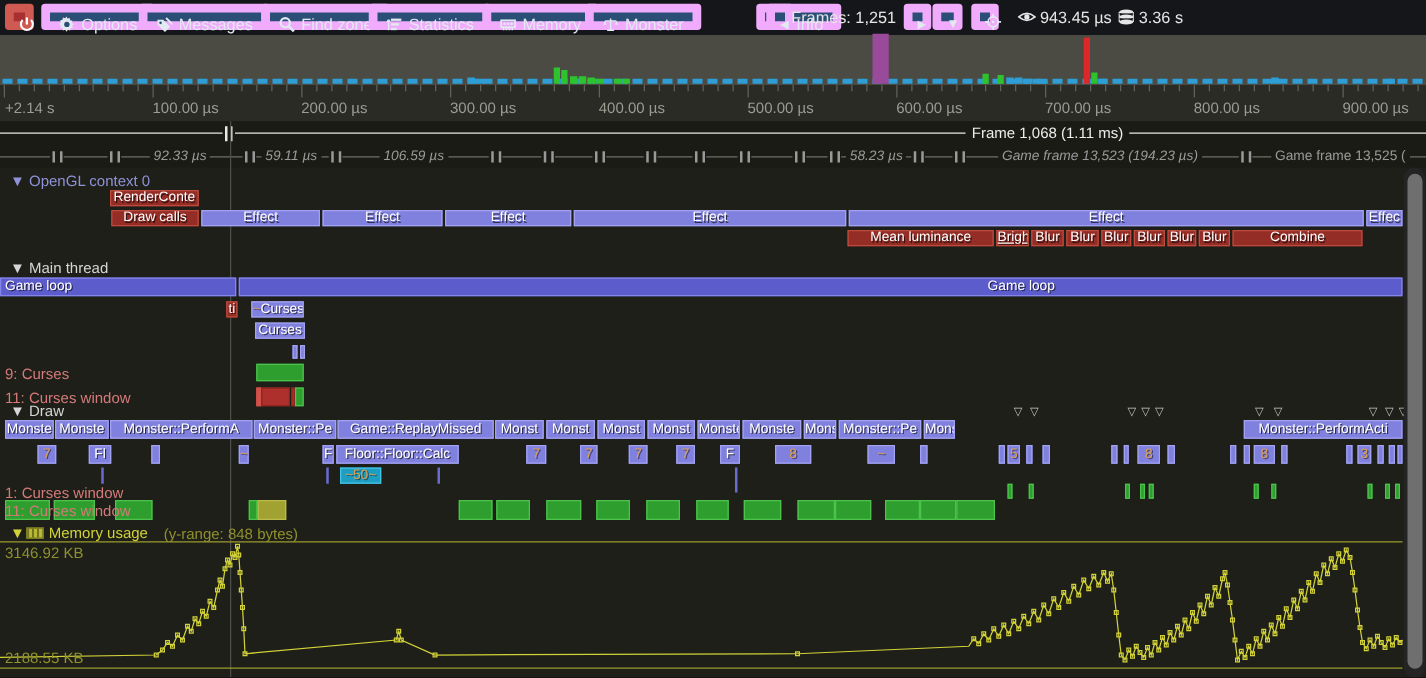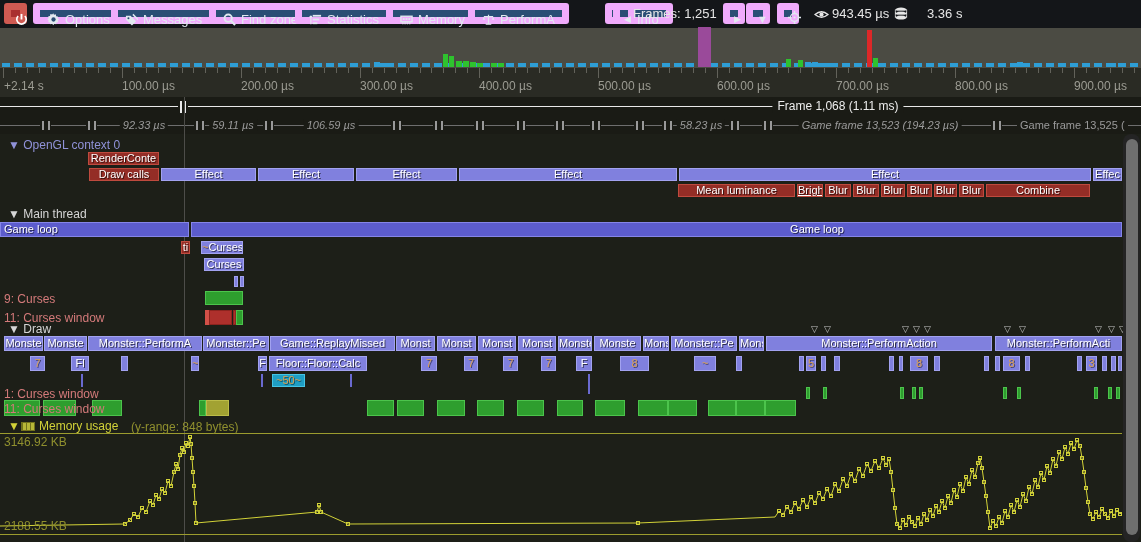--- a/index.html
+++ b/index.html
@@ -96,21 +96,21 @@
     <button class="tbtn" style="left:386px;"><span class="ic"><svg width="13" height="13" viewBox="0 0 14 14">
             <rect x="1" y="3.5" width="12" height="6" fill="none" stroke="#e2e9f0" stroke-width="1.5"></rect>
             <path d="M3 10v2M5.5 10v2M8 10v2M10.5 10v2" stroke="#e2e9f0" stroke-width="1.3"></path>
             <rect x="3" y="5.5" width="2" height="2" fill="#e2e9f0"></rect>
             <rect x="6" y="5.5" width="2" height="2" fill="#e2e9f0"></rect>
             <rect x="9" y="5.5" width="2" height="2" fill="#e2e9f0"></rect>
           </svg></span><span>Memory</span></button>
     <button class="tbtn" style="left:468px;"><span class="ic"><svg width="13" height="13" viewBox="0 0 14 14">
             <path d="M7 2v10M4 12h6M2 4h10" stroke="#e2e9f0" stroke-width="1.3" fill="none"></path>
             <path d="M2 4L.6 7.4h2.8zM12 4l-1.4 3.4h2.8z" fill="#e2e9f0"></path>
-          </svg></span><span>PerformA</span></button>
+          </svg></span><span>Monster</span></button>
     <button class="tbtn" style="left:561px;margin-left:44px;"><span class="ic"><svg width="13" height="13" viewBox="0 0 14 14">
             <circle cx="7" cy="8.5" r="1.4" fill="#e2e9f0"></circle>
             <path d="M3.5 10a4.4 4.4 0 0 1 7 0" fill="none" stroke="#e2e9f0" stroke-width="1.3"></path>
             <path d="M1.6 8.2a6.6 6.6 0 0 1 10.8 0" fill="none" stroke="#e2e9f0" stroke-width="1.3"></path>
             <path d="M4.8 4.4a7 7 0 0 1 4.4 0" fill="none" stroke="#e2e9f0" stroke-width="1.3"></path>
           </svg></span><span>Info</span></button>
     <button class="tbtn iconly" style="left:613px;width:15px;font-size:9px;"><span>◀</span></button>
     <span class="tstat" style="left:633px;">Frames: 1,251</span>
     <button class="tbtn iconly" style="left:723px;width:15px;font-size:9px;"><span>▶</span></button>
     <button class="tbtn iconly" style="left:746px;width:24px;font-size:11px;"><span>▼</span></button>
@@ -124,21 +124,21 @@
           <circle cx="7.5" cy="6.5" r="2.1" fill="#e6e6e6"></circle>
         </svg></span>
     <span class="tstat" style="left:832px;">943.45 µs</span>
     <span class="tico" style="left:894px;"><svg width="14" height="14" viewBox="0 0 14 14">
           <ellipse cx="7" cy="2.6" rx="5.6" ry="2" fill="#e6e6e6"></ellipse>
           <ellipse cx="7" cy="6.6" rx="5.6" ry="2" fill="#e6e6e6"></ellipse>
           <ellipse cx="7" cy="10.6" rx="5.6" ry="2" fill="#e6e6e6"></ellipse>
           <path d="M1.4 2.6v8M12.6 2.6v8" stroke="#e6e6e6" stroke-width="1"></path>
           <path d="M1.4 4.1h11.2M1.4 8.1h11.2" stroke="#141619" stroke-width=".8"></path>
         </svg></span>
-    <span class="tstat" style="left:911px;margin-left:16px;">3.36 s</span>
+    <span class="tstat" style="left:911px;">3.36 s</span>
   </div>
 
   <div id="hist">
       <div class="hbar" style="left: 2px; top: 35px; width: 8px; height: 4px; background: rgb(46, 158, 214);"></div>
       <div class="hbar" style="left: 14px; top: 35px; width: 8px; height: 4px; background: rgb(46, 158, 214);"></div>
       <div class="hbar" style="left: 26px; top: 35px; width: 8px; height: 4px; background: rgb(46, 158, 214);"></div>
       <div class="hbar" style="left: 38px; top: 35px; width: 8px; height: 4px; background: rgb(46, 158, 214);"></div>
       <div class="hbar" style="left: 50px; top: 35px; width: 8px; height: 4px; background: rgb(46, 158, 214);"></div>
       <div class="hbar" style="left: 62px; top: 35px; width: 8px; height: 4px; background: rgb(46, 158, 214);"></div>
       <div class="hbar" style="left: 74px; top: 35px; width: 8px; height: 4px; background: rgb(46, 158, 214);"></div>
@@ -648,21 +648,20 @@
       <div class="zone purple" style="left: 270px; top: 336px; width: 125px; height: 15px; line-height: 13px;"><span>Game::ReplayMissed</span></div>
       <div class="zone purple" style="left: 396px; top: 336px; width: 39px; height: 15px; line-height: 13px;"><span>Monst</span></div>
       <div class="zone purple" style="left: 437px; top: 336px; width: 39px; height: 15px; line-height: 13px;"><span>Monst</span></div>
       <div class="zone purple" style="left: 478px; top: 336px; width: 38px; height: 15px; line-height: 13px;"><span>Monst</span></div>
       <div class="zone purple" style="left: 518px; top: 336px; width: 38px; height: 15px; line-height: 13px;"><span>Monst</span></div>
       <div class="zone purple" style="left: 558px; top: 336px; width: 34px; height: 15px; line-height: 13px;"><span>Monste</span></div>
       <div class="zone purple" style="left: 594px; top: 336px; width: 47px; height: 15px; line-height: 13px;"><span>Monste</span></div>
       <div class="zone purple" style="left: 643px; top: 336px; width: 26px; height: 15px; line-height: 13px;"><span>Mons</span></div>
       <div class="zone purple" style="left: 671px; top: 336px; width: 66px; height: 15px; line-height: 13px;"><span>Monster::Pe</span></div>
       <div class="zone purple" style="left: 739px; top: 336px; width: 25px; height: 15px; line-height: 13px;"><span>Mons</span></div>
-      <div class="zone purple" style="left: 766px; top: 336px; width: 226px; height: 15px; line-height: 13px;"><span>Monster::PerformAction</span></div>
       <div class="zone purple" style="left: 995px; top: 336px; width: 127px; height: 15px; line-height: 13px;"><span>Monster::PerformActi</span></div>
       <div class="zone purple onum" style="left: 30px; top: 356px; width: 15px; height: 15px; line-height: 13px;"><span>7</span></div>
       <div class="zone purple" style="left: 71px; top: 356px; width: 18px; height: 15px; line-height: 13px;"><span>Fl</span></div>
       <div class="zone purple" style="left: 121px; top: 356px; width: 7px; height: 15px; line-height: 13px;"></div>
       <div class="zone purple onum" style="left: 191px; top: 356px; width: 8px; height: 15px; line-height: 13px;"><span>~</span></div>
       <div class="zone purple" style="left: 258px; top: 356px; width: 9px; height: 15px; line-height: 13px;"><span>F</span></div>
       <div class="zone purple" style="left: 269px; top: 356px; width: 98px; height: 15px; line-height: 13px;"><span>Floor::Floor::Calc</span></div>
       <div class="zone purple onum" style="left: 421px; top: 356px; width: 16px; height: 15px; line-height: 13px;"><span>7</span></div>
       <div class="zone purple onum" style="left: 464px; top: 356px; width: 14px; height: 15px; line-height: 13px;"><span>7</span></div>
       <div class="zone purple onum" style="left: 503px; top: 356px; width: 15px; height: 15px; line-height: 13px;"><span>7</span></div>

